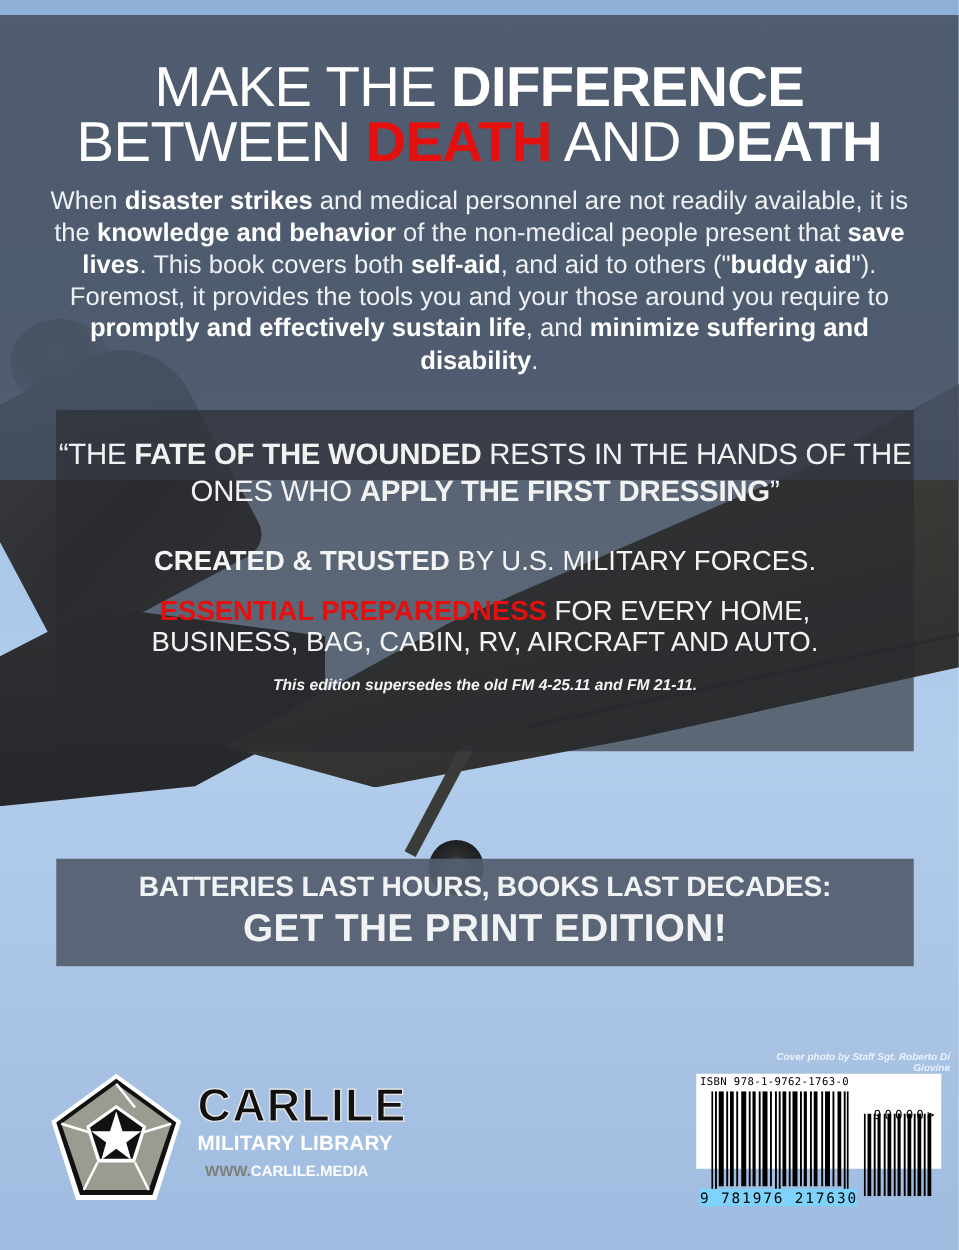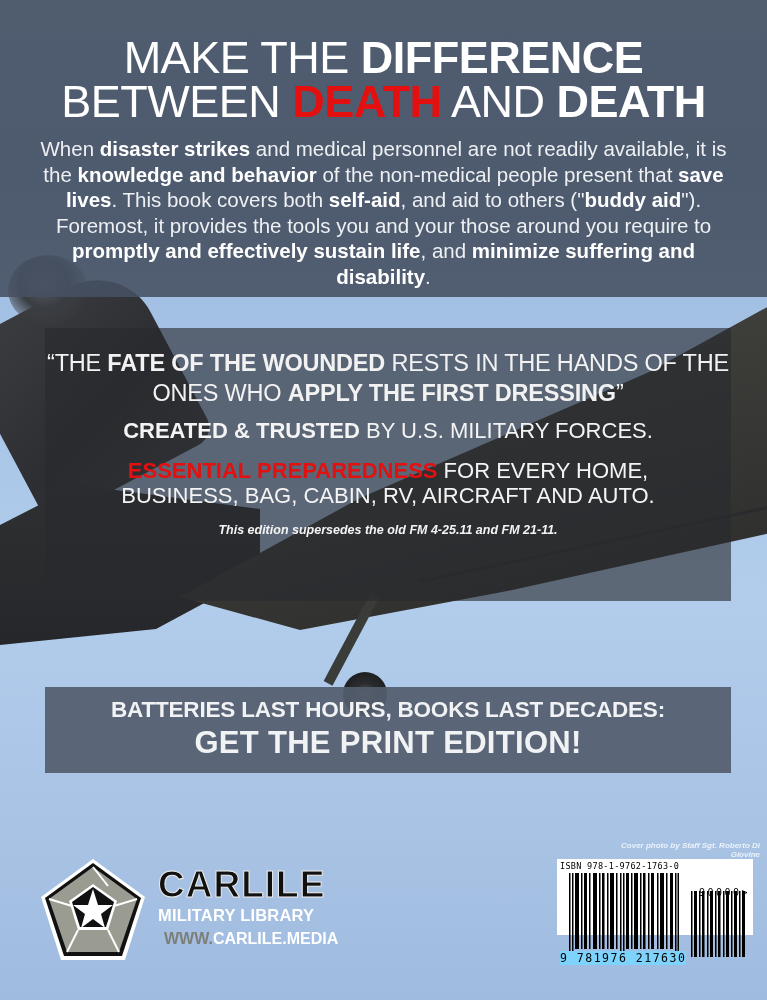--- a/index.html
+++ b/index.html
@@ -42,21 +42,21 @@
       background: #3a3c3a; transform: rotate(28deg); transform-origin: top center;
     }
     .gear-wheel {
       position: absolute; left: 343px; top: 672px; width: 44px; height: 44px;
       border-radius: 50%;
       background: radial-gradient(circle, #5a5c5e 0%, #2b2c2e 35%, #1e1f21 70%);
     }
 
     
     .top-panel {
-      position: absolute; left: 0; top: 0; width: 767px; height: 297px;
+      position: absolute; left: 0; top: 12px; width: 767px; height: 372px;
       background: linear-gradient(180deg, rgba(78,90,108,0.97) 0%, rgba(72,84,102,0.93) 60%, rgba(70,80,98,0.88) 100%);
       text-align: center;
     }
     .headline {
       padding-top: 36px;
       font-size: 45px; line-height: 44px; letter-spacing: -0.5px;
       color: #ffffff;
     }
     .headline .thin { font-weight: 400; }
     .headline .bold { font-weight: 700; }
@@ -75,21 +75,21 @@
     }
     .quote {
       margin-top: 20px;
       font-size: 23.5px; line-height: 30px; color: #f2f2f2; letter-spacing: -0.2px;
     }
     .quote b { font-weight: 700; }
     .attribution {
       margin-top: 4px; font-size: 13px; font-style: italic; font-weight: 700; color: #f0f0f0;
     }
     .trusted {
-      margin-top: 10px; font-size: 22px; color: #f4f4f4;
+      margin-top: 28px; font-size: 22px; color: #f4f4f4;
     }
     .trusted b { font-weight: 700; }
     .essential {
       margin-top: 14px; font-size: 22px; line-height: 25px; color: #f4f4f4;
     }
     .essential .red { color: #e3100f; font-weight: 700; }
     .supersedes {
       margin-top: 15px; font-size: 12.5px; font-style: italic; font-weight: 700; color: #f4f4f4;
     }
 
@@ -116,21 +116,21 @@
     .brand-name {
       font-size: 37px; font-weight: 700; letter-spacing: 1px; line-height: 38px;
       color: #111;
       -webkit-text-stroke: 1px #e8e8e8;
       text-shadow: 0 0 1px #fff;
     }
     .brand-sub {
       margin-top: 2px; font-size: 16.5px; font-weight: 700; color: #ffffff; letter-spacing: 0.2px;
     }
     .brand-url {
-      margin-top: 5px; margin-left: 6px; font-size: 16px; font-weight: 700; color: #ffffff;
+      margin-top: 5px; margin-left: 6px; font-size: 12px; font-weight: 700; color: #ffffff;
     }
     .brand-url .www { color: #7d7e78; }
 
     
     .photo-credit {
       position: absolute; left: 590px; top: 841px; width: 170px;
       font-size: 8px; font-style: italic; font-weight: 700; color: #ecf2fb; text-align: right;
     }
     .barcode {
       position: absolute; left: 557px; top: 859px; width: 196px; height: 76px;

